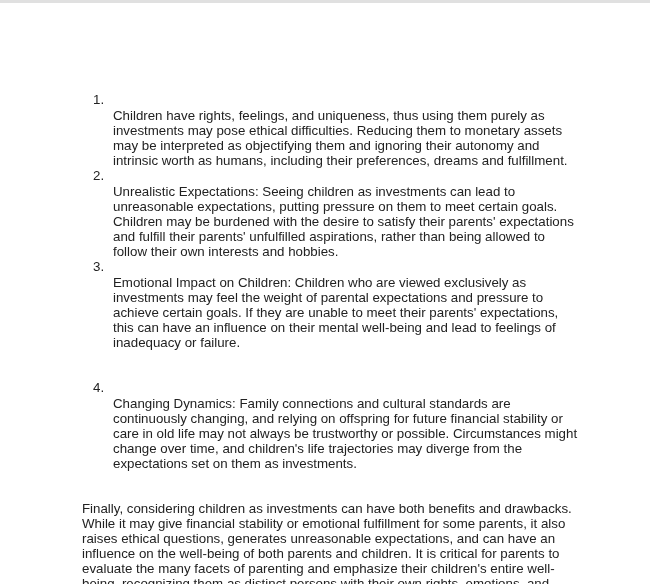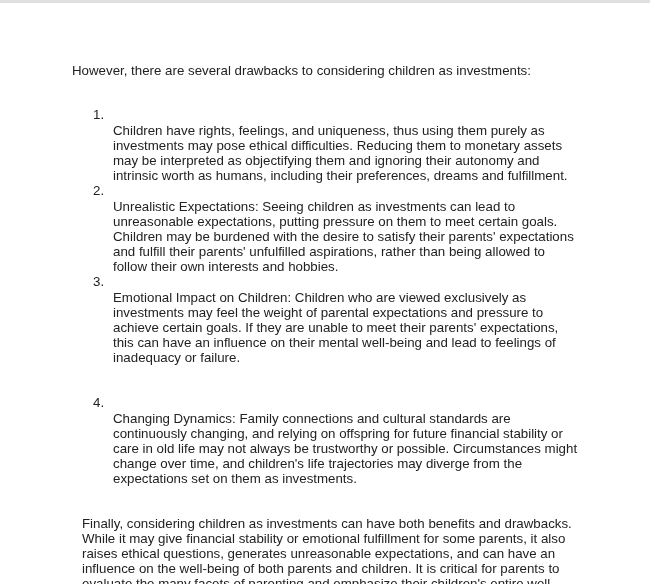--- a/index.html
+++ b/index.html
@@ -59,21 +59,20 @@
   }
 </style>
 </head>
 <body>
 
 <div class="page">
   <div class="top-rule"></div>
 
   <div class="content">
 
-    <p class="intro">However, there are several drawbacks to considering children as investments:</p>
 
     <ol class="numbered-list">
       <li class="list-item">
         <span class="num">1.</span>
         <span class="item-text">Children have rights, feelings, and uniqueness, thus using them purely as investments may pose ethical difficulties. Reducing them to monetary assets may be interpreted as objectifying them and ignoring their autonomy and intrinsic worth as humans, including their preferences, dreams and fulfillment.</span>
       </li>
       <li class="list-item">
         <span class="num">2.</span>
         <span class="item-text">Unrealistic Expectations: Seeing children as investments can lead to unreasonable expectations, putting pressure on them to meet certain goals. Children may be burdened with the desire to satisfy their parents' expectations and fulfill their parents' unfulfilled aspirations, rather than being allowed to follow their own interests and hobbies.</span>
       </li>

